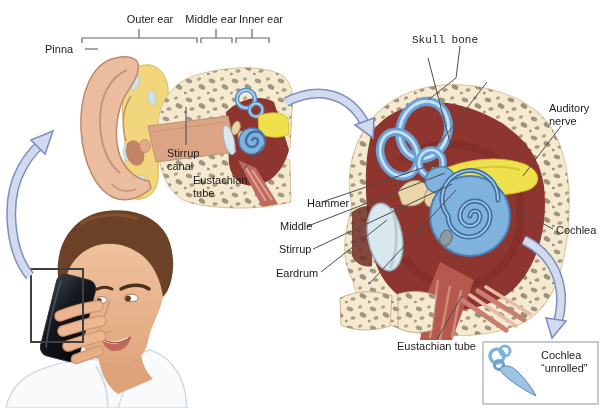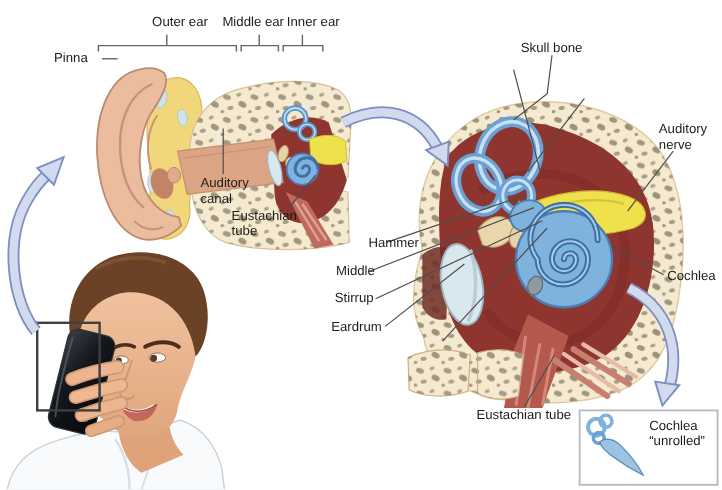--- a/index.html
+++ b/index.html
@@ -257,29 +257,29 @@
       <path d="M553,229 L510,206"></path>
       <path d="M437,339 L462,296"></path>
     </g>
   </svg>
 
   <div class="lbl ctr" style="left:124px;top:13px;width:52px;">Outer ear</div>
   <div class="lbl ctr" style="left:182px;top:13px;width:58px;">Middle ear</div>
   <div class="lbl ctr" style="left:236px;top:13px;width:50px;">Inner ear</div>
 
   <div class="lbl" style="left:45px;top:43px;">Pinna</div>
-  <div class="lbl wrap" style="left:167px;top:147px;width:54px;">Auditory canal</div>
+  <div class="lbl wrap" style="left:167px;top:147px;width:54px;">Stirrup canal</div>
   <div class="lbl wrap" style="left:193px;top:174px;width:66px;">Eustachian tube</div>
 
   <div class="lbl" style="left:275px;top:197px;padding-left:32px;">Hammer</div>
   <div class="lbl" style="left:280px;top:220px;">Middle</div>
   <div class="lbl" style="left:279px;top:243px;">Stirrup</div>
   <div class="lbl" style="left:276px;top:267px;">Eardrum</div>
 
-  <div class="lbl" style="left:434px;top:34px;">Skull bone</div>
+  <div class="lbl" style="left:412px;top:34px;font-family:Liberation Mono, monospace;">Skull bone</div>
   <div class="lbl wrap" style="left:549px;top:102px;width:52px;">Auditory nerve</div>
   <div class="lbl" style="left:556px;top:224px;">Cochlea</div>
   <div class="lbl" style="left:397px;top:340px;">Eustachian tube</div>
 
   <div class="lbl two-line" style="left:541px;top:349px;">
     <span>Cochlea</span>
     <span>“unrolled”</span>
   </div>
 
 </div>

